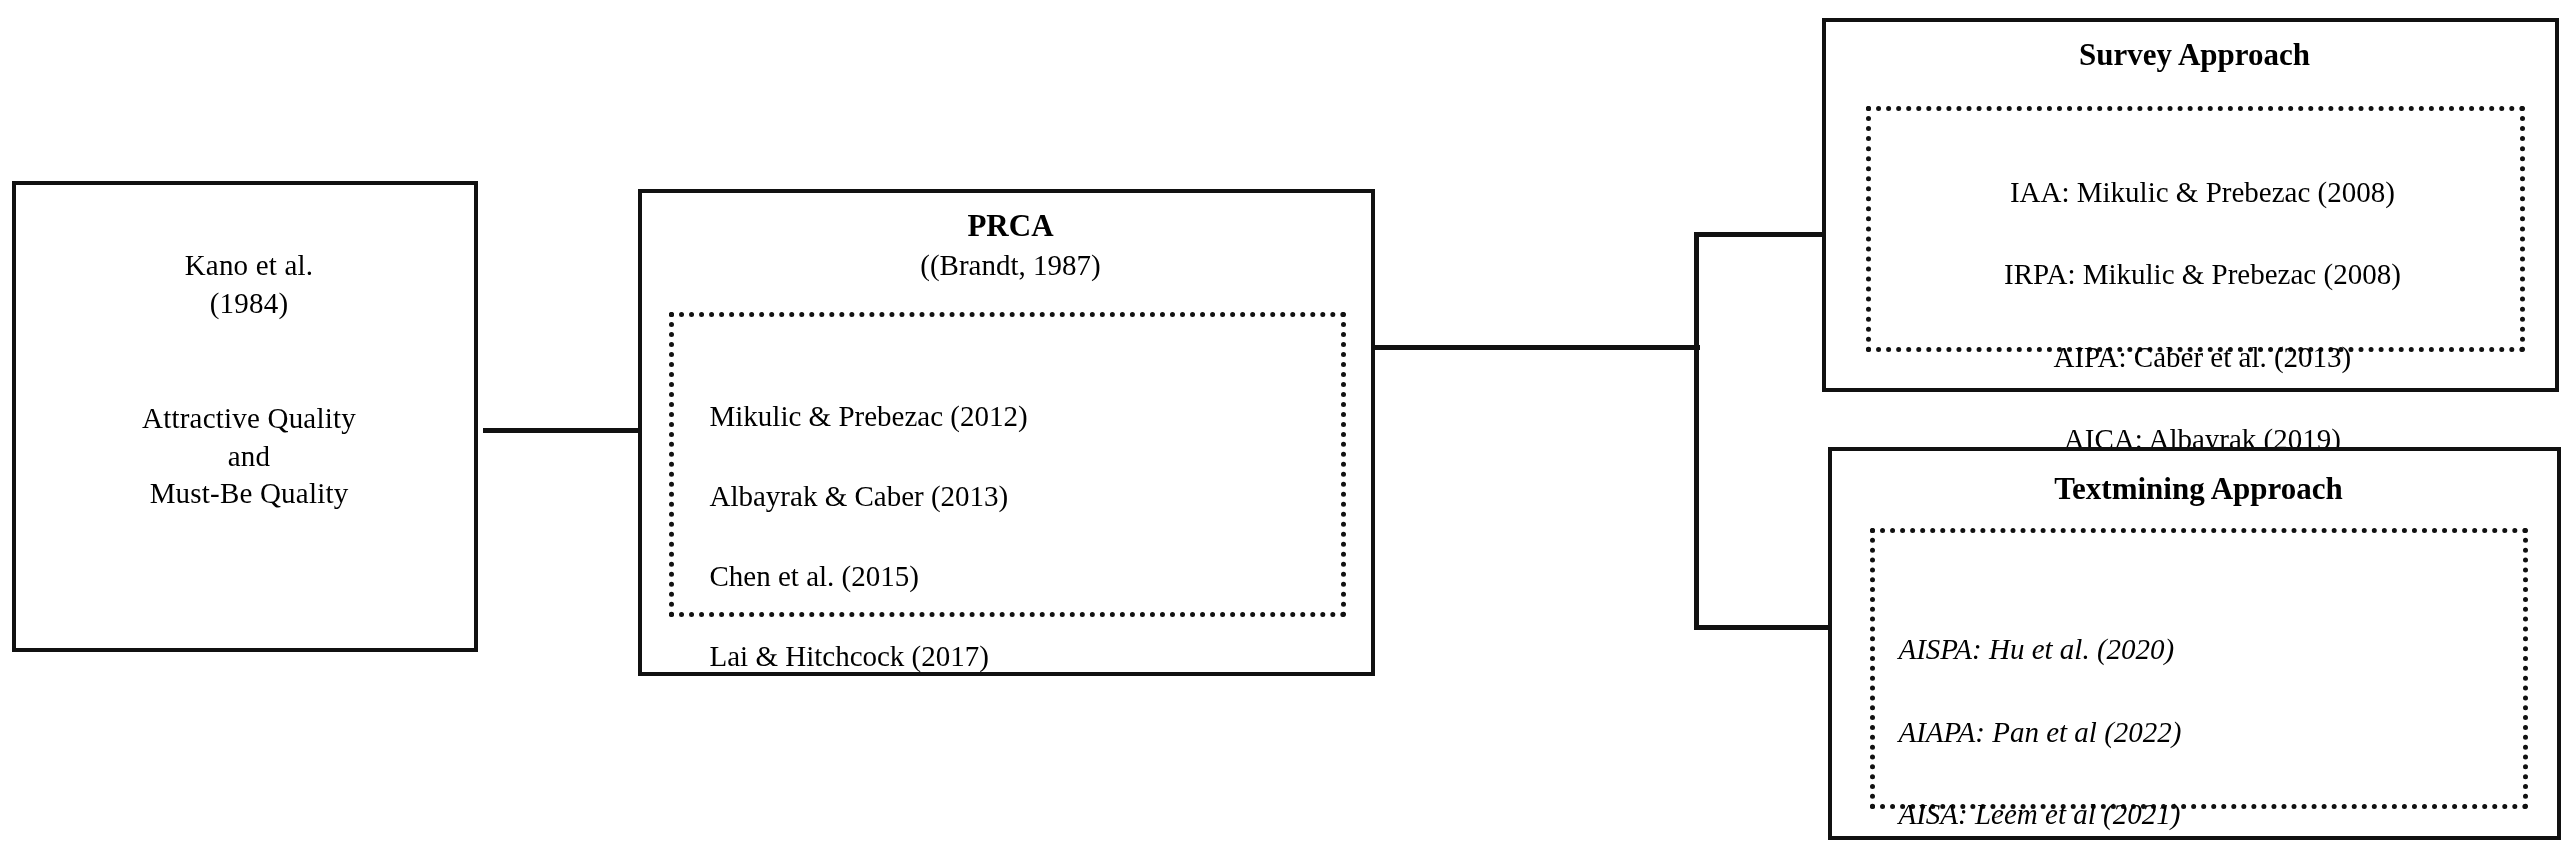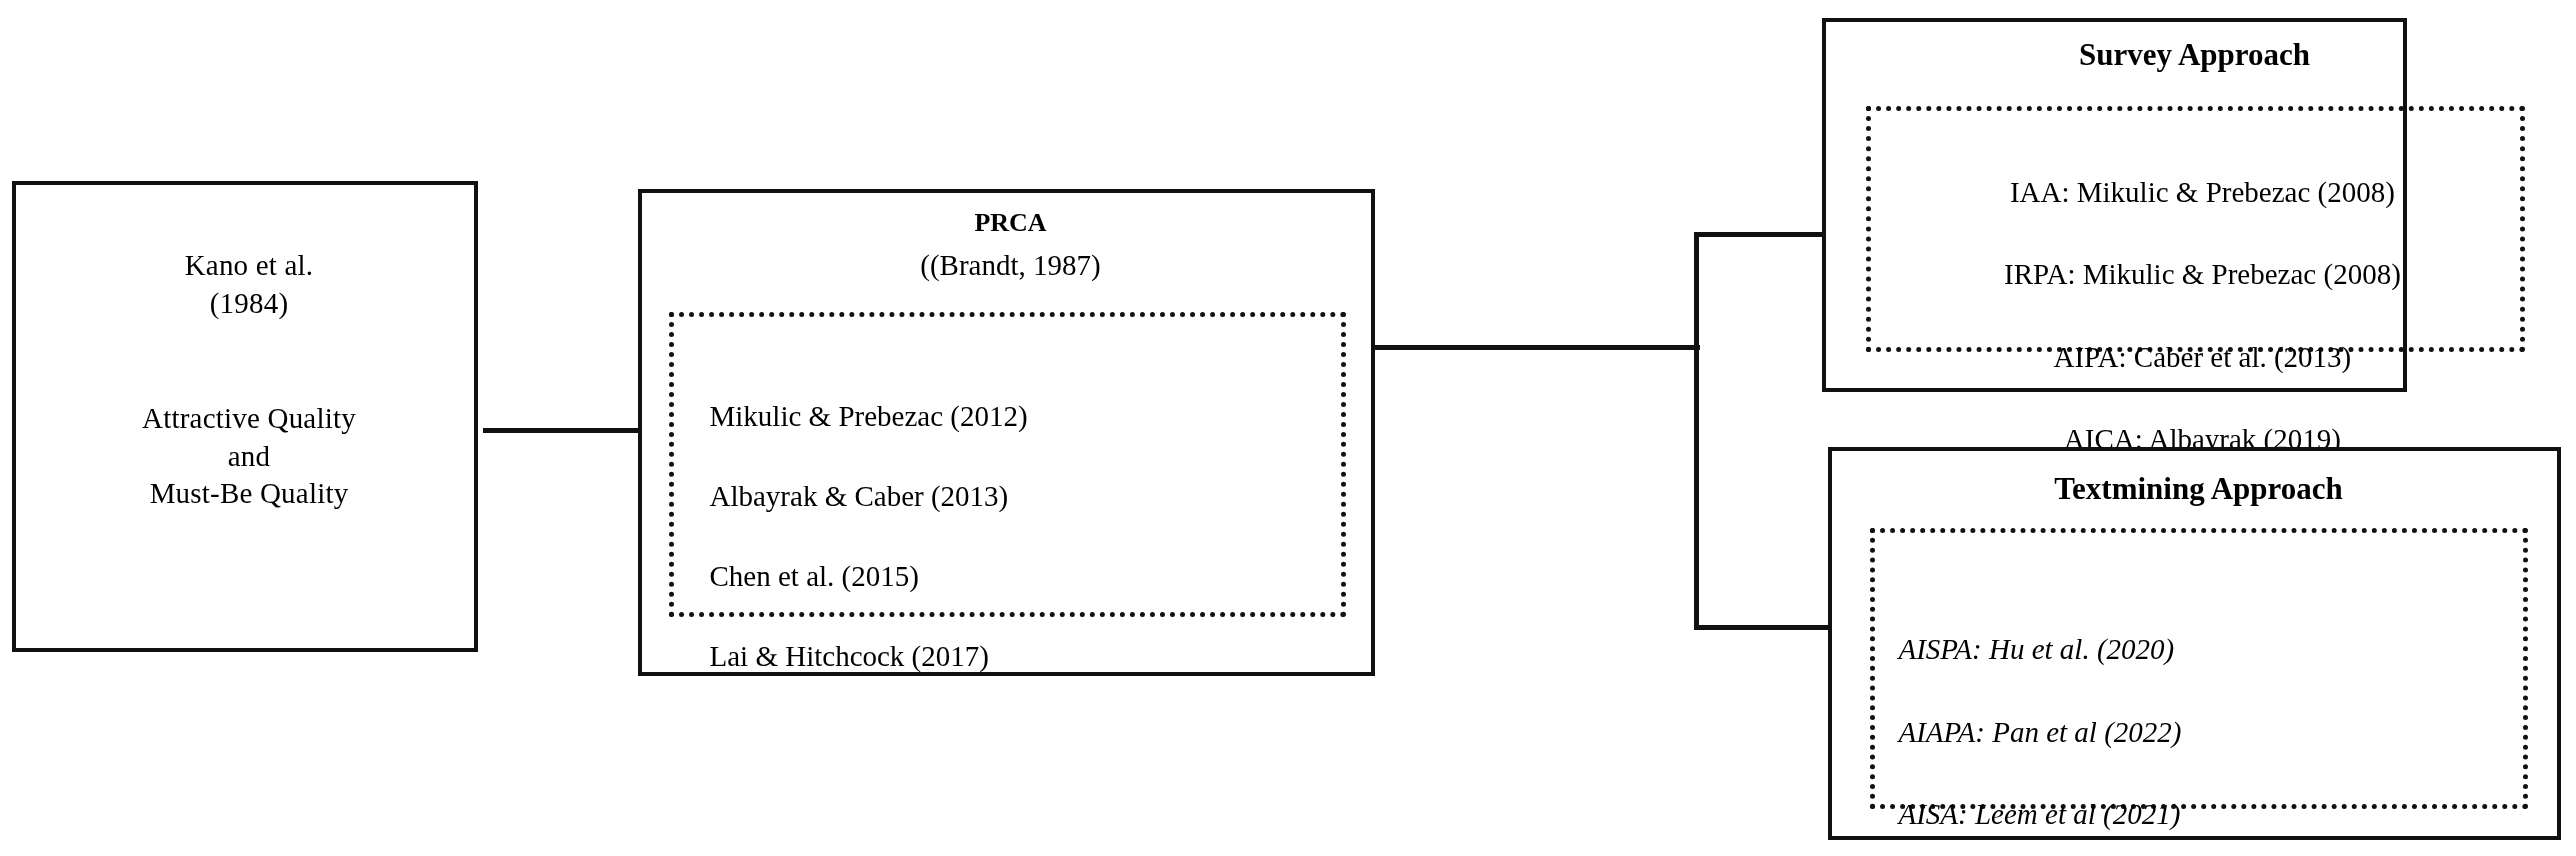--- a/index.html
+++ b/index.html
@@ -58,21 +58,21 @@
   .kano-line-1 {
     font-size: 29px;
     letter-spacing: 0.2px;
   }
   .kano-line-2 {
     font-size: 29px;
     letter-spacing: 0.2px;
   }
 
   .prca-title {
-    font-size: 26px;
+    font-size: 31px;
     font-weight: bold;
   }
   .prca-sub {
     font-size: 29px;
   }
   .prca-list {
     font-size: 29px;
     line-height: 1.38;
   }
 
@@ -117,21 +117,21 @@
   </div>
 
   <div class="hline" style="left:1375px; top:345px; width:325px;"></div>
 
   <div class="vline" style="left:1694px; top:232px; width:5.3px; height:398px;"></div>
 
   <div class="hline" style="left:1694px; top:232px; width:132px;"></div>
 
   <div class="hline" style="left:1694px; top:625px; width:138px;"></div>
 
-  <div class="box" style="left:1822px; top:17.7px; width:585px; height:374px;padding-left:20px;">
+  <div class="box" style="left:1822px; top:17.7px; width:737px; height:374px;padding-left:20px;">
     <div class="txt center approach-title" style="left:0; top:13px; width:737px;">Survey Approach</div>
 
     <div class="dotted" style="left:40px; top:84px; width:659px; height:246px;">
       <div class="txt left approach-list" style="left:22.4px; top:20px; width:618px;text-align:center;">
         <div>IAA: Mikulic &amp; Prebezac (2008)</div>
         <div>IRPA: Mikulic &amp; Prebezac (2008)</div>
         <div>AIPA: Caber et al. (2013)</div>
         <div>AICA: Albayrak (2019)</div>
       </div>
     </div>

